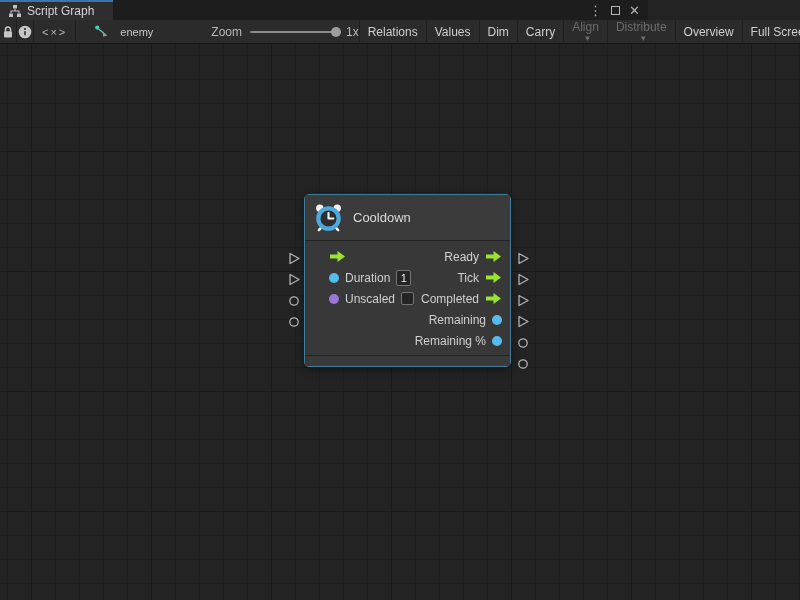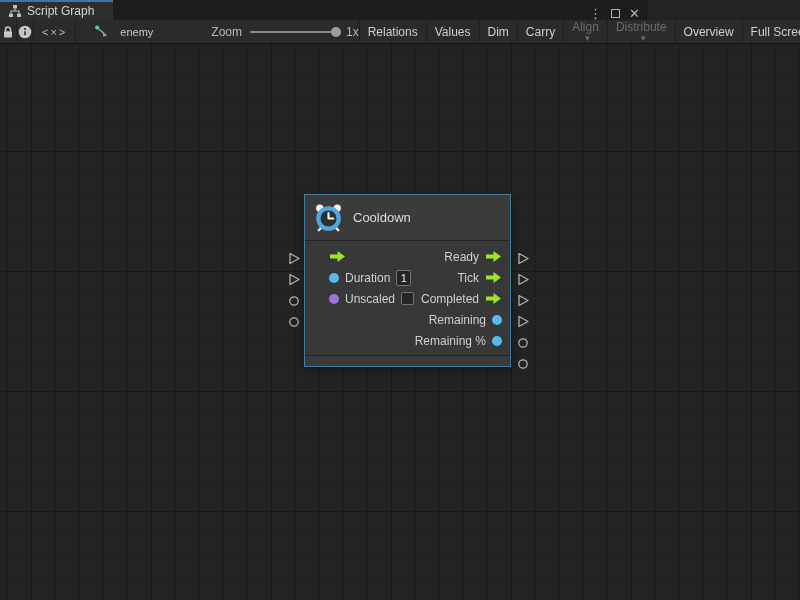--- a/index.html
+++ b/index.html
@@ -2,21 +2,21 @@
 <html style="--accent: #3c74b0; --node-border: #3e7d9e; --flow-green: #9be32e; --value-blue: #55bbef; --value-purple: #9b75dc; --icon-teal: #4ec9b4;"><head>
 <meta charset="utf-8">
 <style>
   * { margin:0; padding:0; box-sizing:border-box; }
   html,body { width:800px; height:600px; overflow:hidden; background:#111;
               font-family:"Liberation Sans", sans-serif; }
   .window { position:relative; width:800px; height:600px; background:#232323; }
 
   
   .titlebar { position:absolute; top:0; left:0; width:648px; height:20px;
-              background:#1d1d1d; display:flex; align-items:flex-end; }
+              background:#1d1d1d; display:flex; align-items:center; }
   .tab { width:113px; height:20px; background:#2e2e2e; border-top:2px solid var(--accent,#3c74b0);
          display:flex; align-items:center; gap:5px; padding:0 8px; }
   .tab-label { font-size:12px; color:#d4d4d4; white-space:nowrap; }
   .win-controls { margin-left:auto; display:flex; align-items:center; gap:9px; padding-right:8px; }
   .win-glyph { color:#b4b4b4; font-size:13px; line-height:1; cursor:default; }
   .max-box { width:9px; height:9px; border:1.5px solid #b4b4b4; display:inline-block; }
 
   
   .toolbar { position:absolute; top:20px; left:0; width:800px; height:24px;
              background:#2b2b2b; border-bottom:1px solid #161616;
@@ -41,21 +41,21 @@
             background-image:
               linear-gradient(to right, #191919 1px, transparent 1px),
               linear-gradient(to bottom, #191919 1px, transparent 1px),
               linear-gradient(to right, #1e1e1e 1px, transparent 1px),
               linear-gradient(to bottom, #1e1e1e 1px, transparent 1px);
             background-size:120px 100%, 100% 120px, 24px 100%, 100% 24px;
             background-position:31px 0, 0 107px, 7px 0, 0 11px; }
 
   
   .node { position:absolute; left:304px; top:150px; width:207px;
-          border:1px solid var(--node-border,#3e7d9e); border-radius:0;
+          border:1px solid var(--node-border,#3e7d9e); border-radius:5px;
           background:#383838; box-shadow:0 3px 8px rgba(0,0,0,.4); }
   .node-header { height:46px; background:#3b3b3b; border-bottom:1px solid #242424;
                  display:flex; align-items:center; padding:0 8px; gap:9px;
                  border-radius:2px 2px 0 0; }
   .node-title { font-size:13px; color:#dcdcdc; }
   .node-body { padding:5px 0 4px 16px; }
   .prow { height:21px; display:flex; align-items:center; padding:0 8px; }
   .pl { display:flex; align-items:center; gap:6px; }
   .pr { margin-left:auto; display:flex; align-items:center; gap:6px; }
   .plabel { font-size:12px; color:#cfcfcf; white-space:nowrap; }

